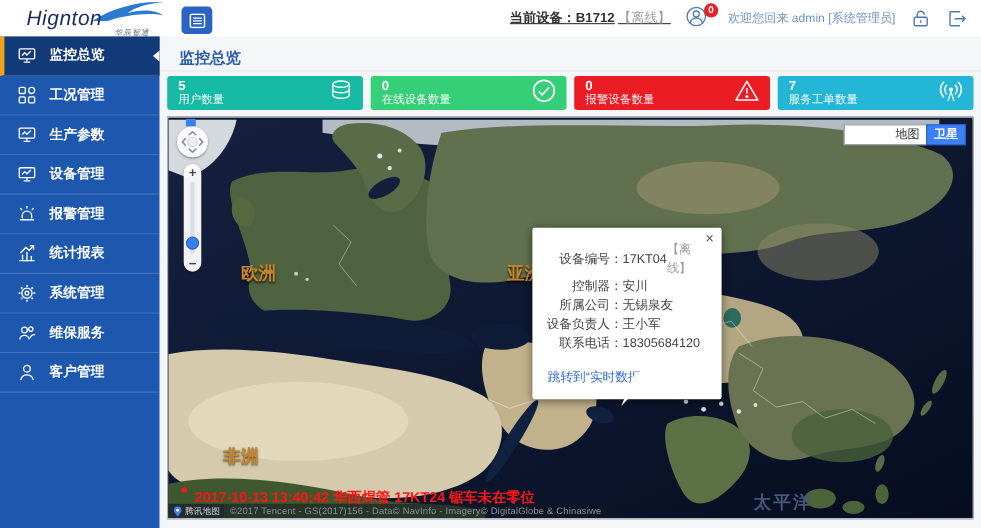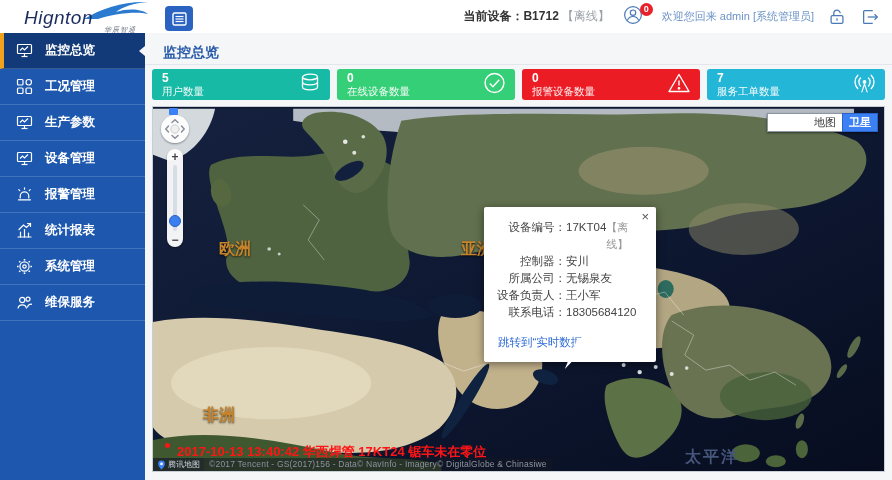--- a/index.html
+++ b/index.html
@@ -7,21 +7,21 @@
   .screen { position:relative; width:892px; height:480px; background:#fff; }
 
   
   .header { position:absolute; top:0; left:0; width:892px; height:33px; background:#fff; z-index:6; }
   .logo { position:absolute; left:24px; top:1px; width:122px; height:32px; }
   .logo-swoosh { position:absolute; right:-6px; top:-1px; }
   .logo-text { position:absolute; left:0; top:6px; font-size:19px; font-weight:normal; font-style:italic; color:#1b2c5e; letter-spacing:.5px; }
   .logo-sub { position:absolute; right:10px; top:24px; font-size:7px; font-style:italic; color:#6a7180; letter-spacing:1px; }
   .menu-btn { position:absolute; left:165px; top:6px; width:28px; height:25px; background:#2a63c0; border-radius:4px; display:flex; align-items:center; justify-content:center; cursor:pointer; }
   .header-right { position:absolute; right:12px; top:0; height:33px; display:flex; align-items:center; gap:13px; }
-  .device-text { font-size:12px; font-weight:bold; color:#333; }
+  .device-text { font-size:12px; font-weight:bold; color:#333;text-decoration:underline; }
   .device-status { font-size:12px; color:#9aa0a8; font-weight:normal; margin-left:3px; }
   .user-bell { position:relative; width:26px; height:24px; }
   .badge { position:absolute; top:-2px; right:-4px; min-width:13px; height:13px; background:#e8202a; color:#fff; border-radius:7px; font-size:9px; line-height:13px; text-align:center; padding:0 2px; font-weight:bold; }
   .welcome { font-size:11px; color:#6d93c8; }
   .hicon { width:20px; height:20px; }
 
   
   .sidebar { position:absolute; left:0; top:33px; width:145px; height:447px; background:#1d58ae; z-index:5; }
   .nav-item { position:relative; height:36px; display:flex; align-items:center; gap:12px; padding-left:16px; border-bottom:1px solid rgba(255,255,255,.16); cursor:pointer; }
   .nav-item .nav-label { color:#fff; font-size:12.5px; font-weight:bold; }
@@ -59,21 +59,21 @@
   .zoom-track { position:absolute; left:6px; top:16px; width:4px; height:66px; background:#d7dde6; border-radius:2px; }
   .zoom-knob { position:absolute; left:2px; top:66px; width:12px; height:12px; background:#3a7ff0; border:1px solid #2a60c0; border-radius:50%; cursor:pointer; z-index:1; }
 
   .type-toggle { position:absolute; right:6px; top:6px; display:flex; z-index:3; font-size:11px; box-shadow:0 1px 2px rgba(0,0,0,.5); cursor:pointer; }
   .type-btn { padding:1px 6px; line-height:15px; }
   .type-btn.map-mode { background:#fff; color:#333; border:1px solid #8d96a3; border-right:none;padding-left:46px; }
   .type-btn.sat-mode { background:#3b80f5; color:#fff; font-weight:bold; border:1px solid #2c63c9; }
 
   .popup { position:absolute; left:331px; top:100px; width:172px; background:#fff; border-radius:2px; box-shadow:0 2px 8px rgba(0,0,0,.45); z-index:4; padding:12px 10px 12px 8px; }
   .popup-close { position:absolute; right:7px; top:4px; font-size:13px; color:#555; cursor:pointer; line-height:12px; }
-  .prow { display:flex; font-size:11.5px; color:#444; line-height:17px; }
+  .prow { display:flex; font-size:11.5px; color:#444; line-height:17px;align-items:center; }
   .plabel { width:74px; text-align:right; flex:none; }
   .pval { flex:1; }
   .pextra { color:#999; margin-left:auto; font-size:11px; }
   .plink { display:inline-block; margin-top:14px; margin-left:6px; font-size:11.5px; color:#2e6bd6; cursor:pointer; text-decoration:none; }
   .popup-tail { position:absolute; left:398px; top:231px; width:46px; height:31px; background:#fff; clip-path:polygon(58% 0, 95% 0, 30% 100%); z-index:4; }
 
   .map-alert { position:absolute; left:12px; top:336px; z-index:2; display:flex; gap:7px; white-space:nowrap; }
   .alert-dot { width:5px; height:5px; border-radius:50%; background:#ff1515; flex:none; }
   .alert-text { color:#ff1515; font-size:13px; font-weight:bold; }
 
@@ -239,20 +239,30 @@
           <circle cx="6.2" cy="6" r="2.6"></circle>
             <path d="M2,14.5 a4.3,4.3 0 0 1 8.5,0"></path>
           <circle cx="12" cy="5.2" r="2"></circle>
             <path d="M11.5,13.5 a3.6,3.6 0 0 1 4.5,-3.2"></path>
         </svg>
       </span>
       <span class="nav-label">维保服务</span>
 
     </div>
 
+    <div class="nav-item">
+      <span class="nav-icon">
+        <svg width="17" height="17" viewBox="0 0 17 17" fill="none" stroke="#fff" stroke-width="1.2">
+          <circle cx="8.5" cy="5.2" r="3"></circle>
+            <path d="M2.8,15.5 a5.8,5.8 0 0 1 11.4,0"></path>
+        </svg>
+      </span>
+      <span class="nav-label">客户管理</span>
+
+    </div>
   </div>
 
   <div class="content">
     <div class="page-title">监控总览</div>
     <div class="title-rule"></div>
 
     <div class="cards">
       <div class="card c1">
         <div class="card-value">5</div>
         <div class="card-label">用户数量</div>

